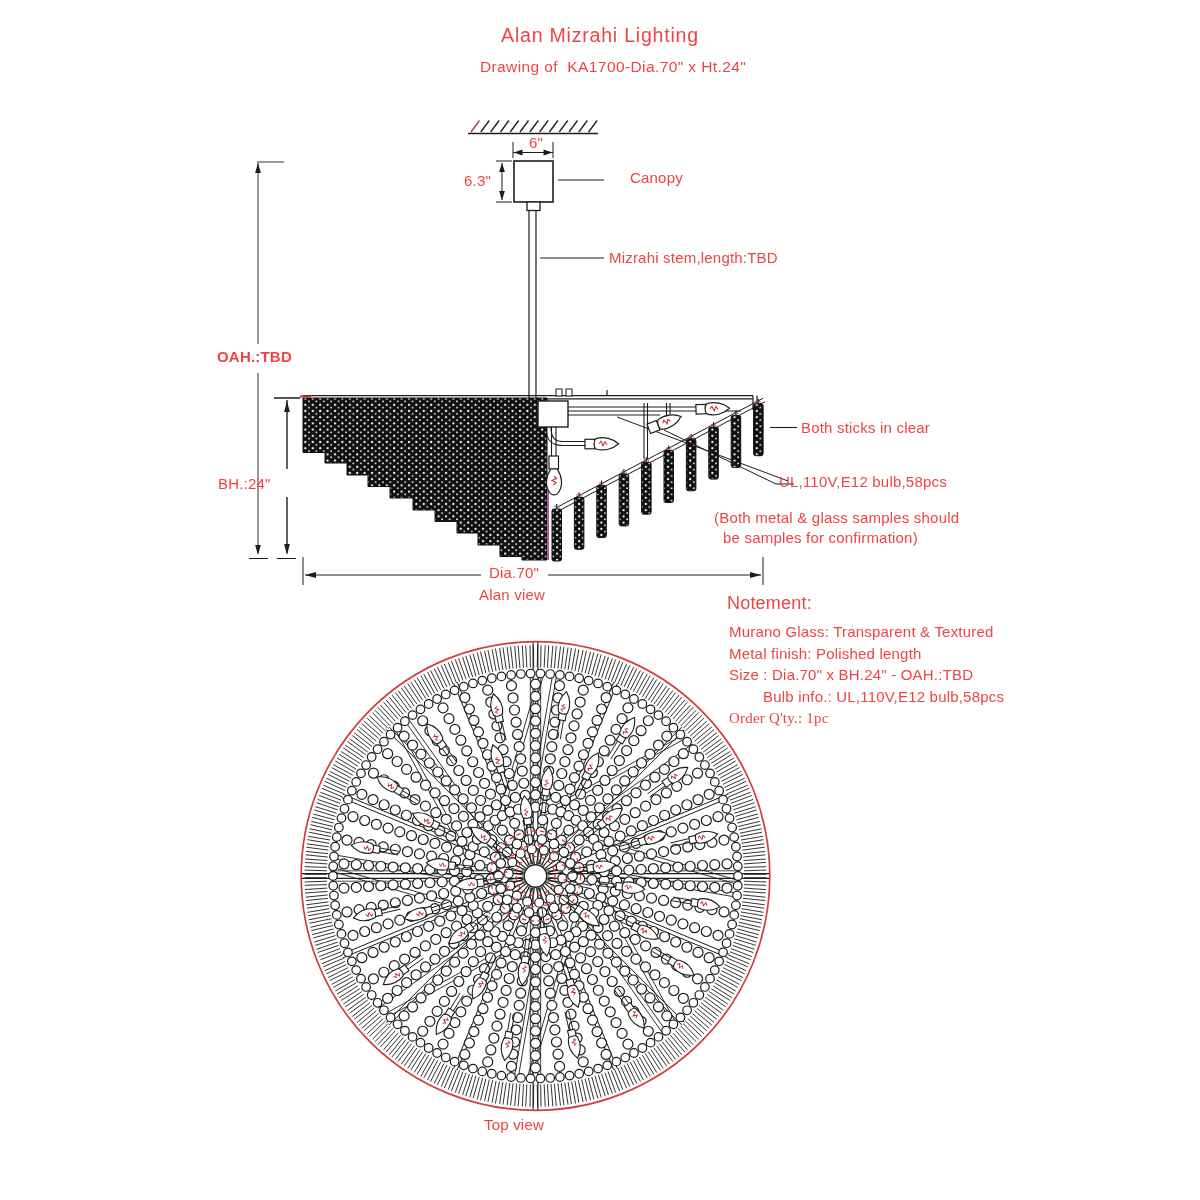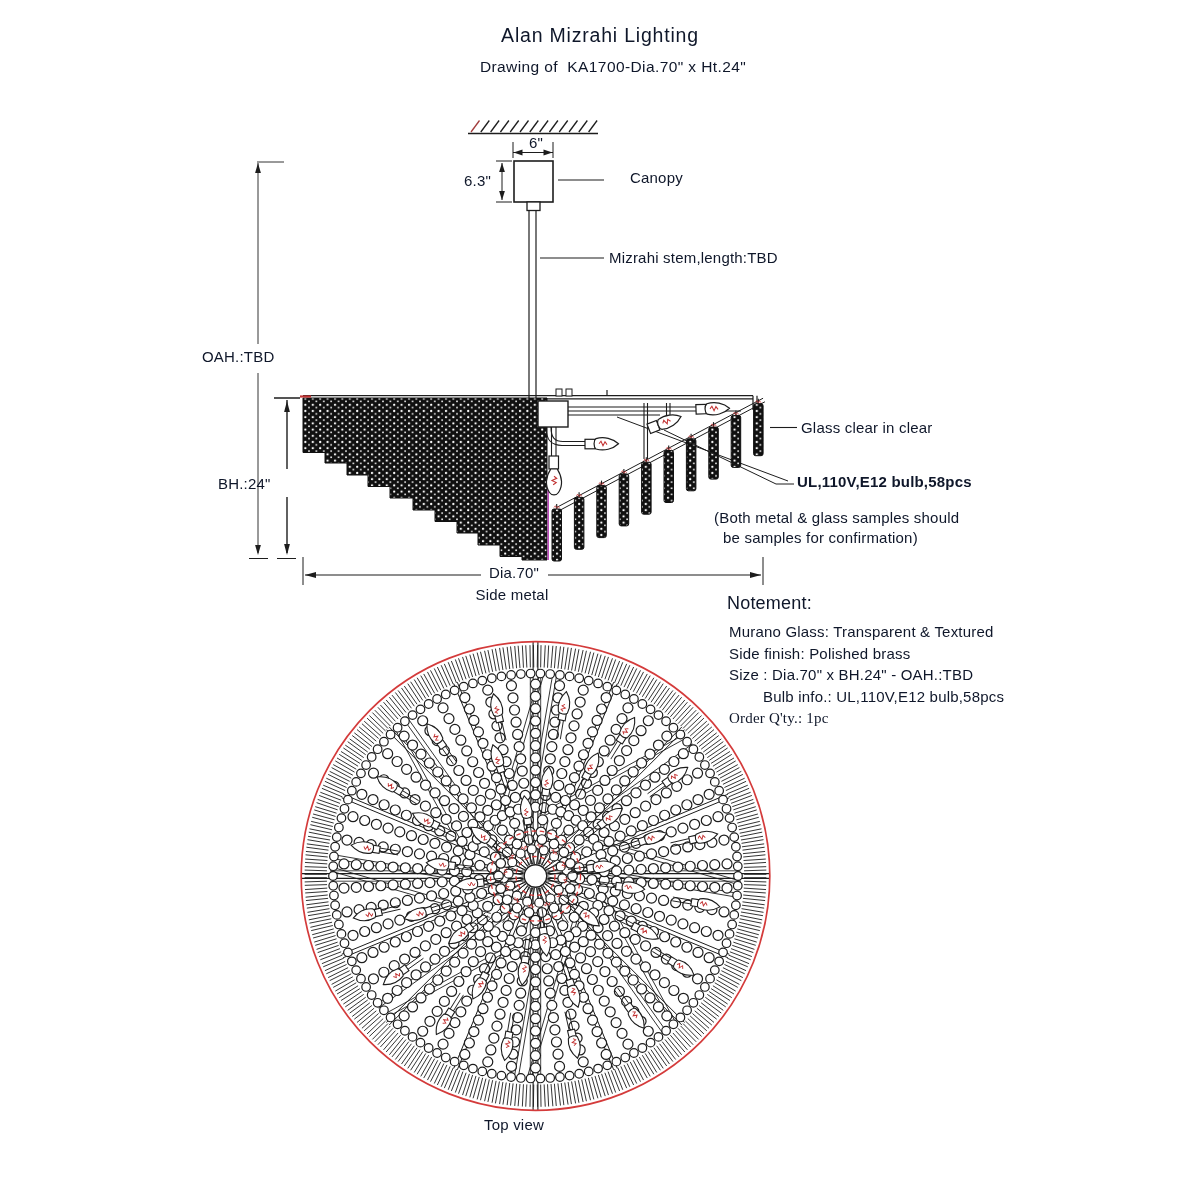--- a/index.html
+++ b/index.html
@@ -1,19 +1,19 @@
 <!DOCTYPE html>
 <html><head>
 <meta charset="utf-8">
 <style>
   html,body{margin:0;padding:0;background:#ffffff;}
   #canvas{position:relative;width:1200px;height:1200px;background:#ffffff;overflow:hidden;
           font-family:"Liberation Sans","DejaVu Sans",sans-serif;}
   #cad{position:absolute;left:0;top:0;}
-  .lbl{position:absolute;font-size:15px;line-height:1.12;color:#0f172a;white-space:pre;letter-spacing:.2px;}
+  .lbl{position:absolute;font-size:15px;line-height:1.12;color:#ef4444;white-space:pre;letter-spacing:.2px;}
   .ctr{transform:translateX(-50%);}
   .title{font-size:19.5px;letter-spacing:.8px;}
   .subtitle{font-size:15.5px;letter-spacing:.4px;}
   .noteh{font-size:18px;}
   .noteline{height:21.6px;}
 </style>
 </head>
 <body>
 
 <div id="canvas">
@@ -1737,36 +1737,36 @@
         </g>
         <g>
           <circle cx="535.5" cy="876" r="11.3" fill="#fff" stroke="#1d1d1d" stroke-width="1.4"></circle>
         </g>
       </g>
     </svg>
 
   <div class="lbl ctr title" style="left:600px;top:25px;">Alan Mizrahi Lighting</div>
   <div class="lbl ctr subtitle" style="left:613px;top:58px;">Drawing of  KA1700-Dia.70" x Ht.24"</div>
 
-  <div class="lbl" style="left:202px;top:349px;">OAH.:TBD</div>
+  <div class="lbl" style="left:217px;top:349px;font-weight:bold;">OAH.:TBD</div>
   <div class="lbl" style="left:218px;top:476px;">BH.:24"</div>
   <div class="lbl ctr" style="left:536px;top:135px;">6"</div>
   <div class="lbl" style="left:464px;top:173px;">6.3"</div>
   <div class="lbl" style="left:609px;top:170px;margin-left:21px;">Canopy</div>
   <div class="lbl" style="left:609px;top:250px;">Mizrahi stem,length:TBD</div>
-  <div class="lbl" style="left:801px;top:420px;">Glass clear in clear</div>
-  <div class="lbl" style="left:797px;top:474px;font-weight:bold;">UL,110V,E12 bulb,58pcs</div>
+  <div class="lbl" style="left:801px;top:420px;">Both sticks in clear</div>
+  <div class="lbl" style="left:779px;top:474px;">UL,110V,E12 bulb,58pcs</div>
   <div class="lbl" style="left:714px;top:510px;">(Both metal &amp; glass samples should</div>
   <div class="lbl" style="left:723px;top:530px;">be samples for confirmation)</div>
   <div class="lbl ctr" style="left:514px;top:565px;">Dia.70"</div>
-  <div class="lbl ctr" style="left:512px;top:587px;">Side metal</div>
+  <div class="lbl ctr" style="left:512px;top:587px;">Alan view</div>
 
   <div class="lbl noteh" style="left:727px;top:593px;">Notement:</div>
   <div style="position:absolute;left:729px;top:624px;">
     <div class="lbl noteline" style="position:static;">Murano Glass: Transparent &amp; Textured</div>
-    <div class="lbl noteline" style="position:static;">Side finish: Polished brass</div>
+    <div class="lbl noteline" style="position:static;">Metal finish: Polished length</div>
     <div class="lbl noteline" style="position:static;">Size : Dia.70" x BH.24" - OAH.:TBD</div>
     <div class="lbl noteline" style="position:static;margin-left:34px;">Bulb info.: UL,110V,E12 bulb,58pcs</div>
     <div class="lbl noteline" style="position:static;font-family:Liberation Serif, serif;">Order Q'ty.: 1pc</div>
   </div>
 
   <div class="lbl ctr" style="left:514px;top:1117px;">Top view</div>
 </div>
 
 </body></html>

